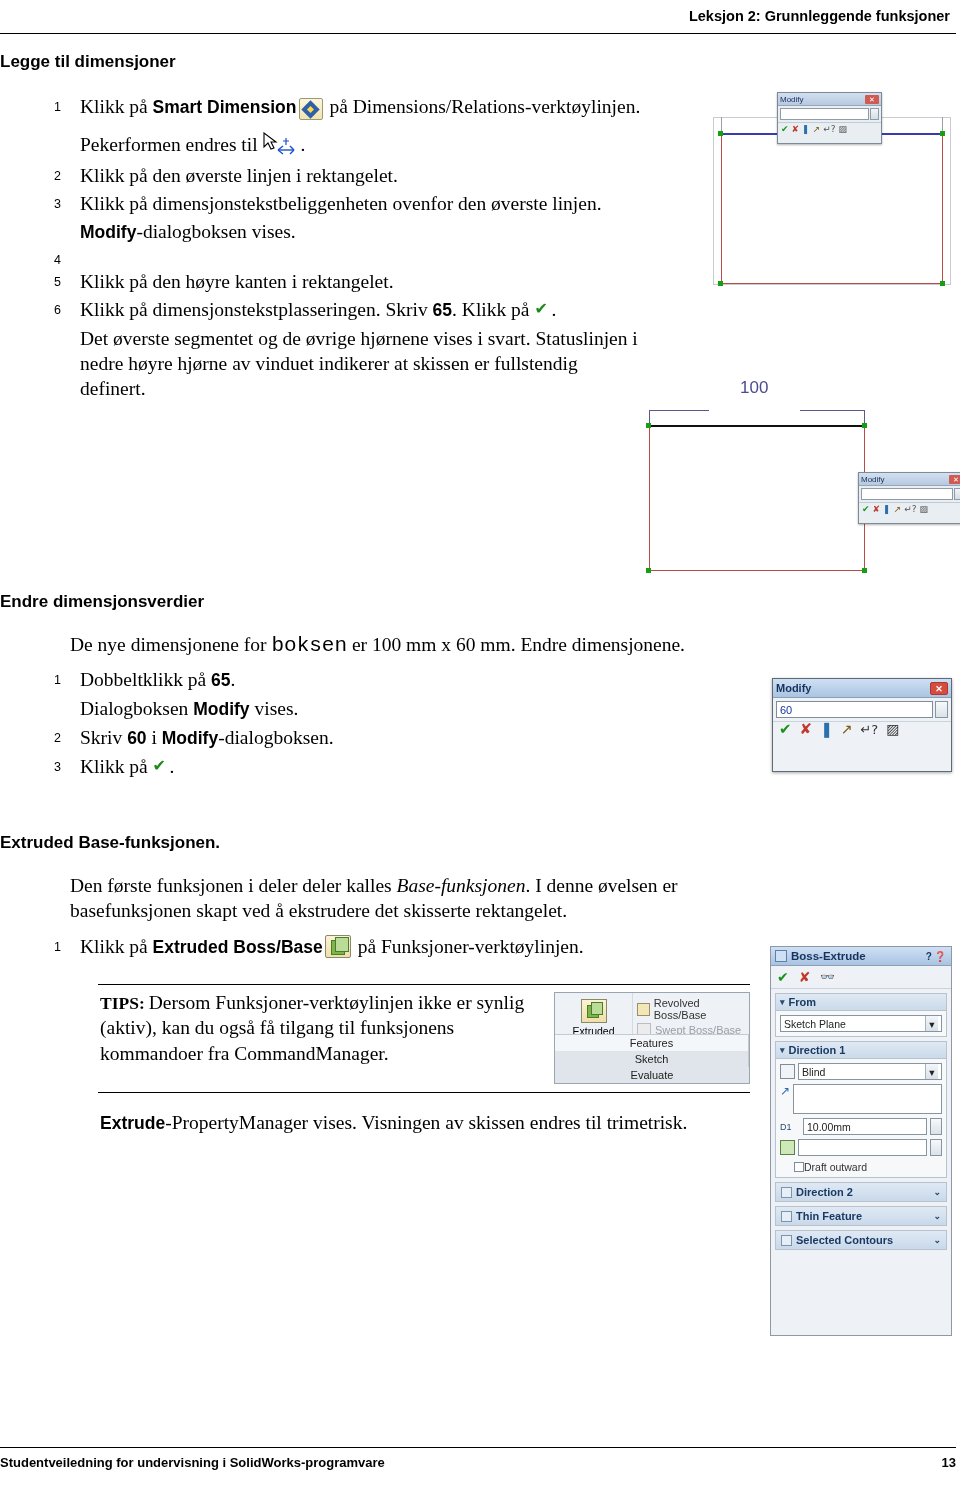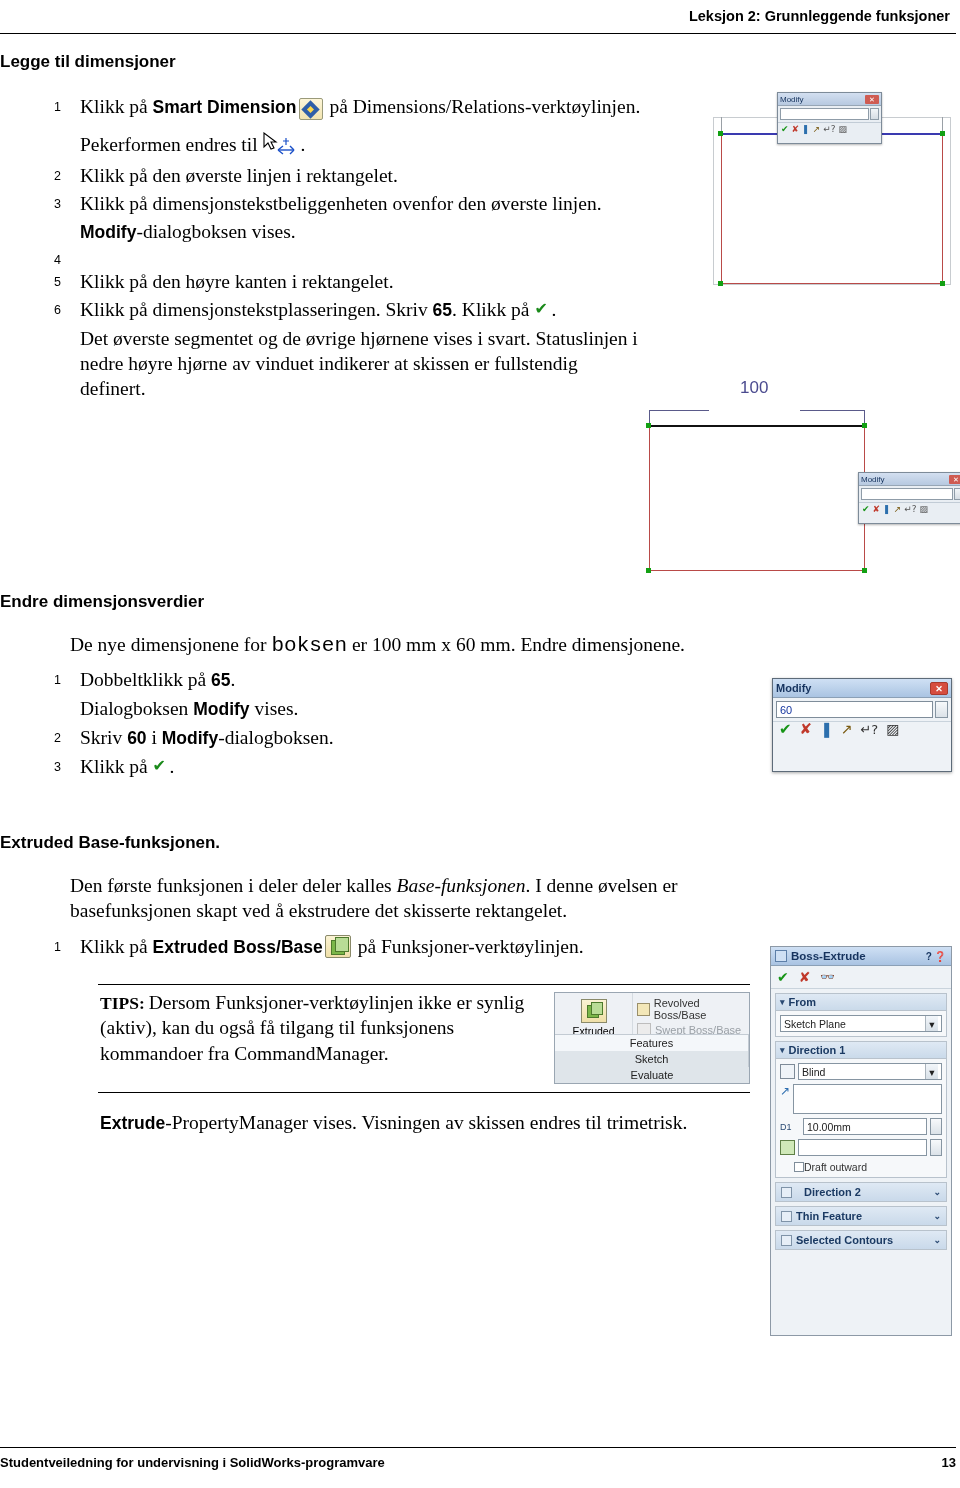--- a/index.html
+++ b/index.html
@@ -616,21 +616,21 @@
           <div class="spin" style="width:12px;height:17px;background:linear-gradient(#f7f9fb,#dbe2e8);border:1px solid #8695a2;"></div>
         </div>
         <div style="display:flex; align-items:center; margin-top:5px; padding-left:14px;">
           <span style="width:10px;height:10px;border:1px solid #7f8d9a;background:#fff;display:inline-block;"></span>
           <span style="font-size:10.5px; color:#333;">Draft outward</span>
         </div>
       </div>
     </div>
 
     <div class="collapsed">
-      <span style="display:flex; align-items:center; gap:12px;">
+      <span style="display:flex; align-items:center; gap:4px;">
         <span style="width:11px;height:11px;border:1px solid #7f93a8;background:#e6eef7;display:inline-block;"></span>
         <span>Direction 2</span>
       </span>
       <span class="chev">⌄</span>
     </div>
     <div class="collapsed">
       <span style="display:flex; align-items:center; gap:4px;">
         <span style="width:11px;height:11px;border:1px solid #7f93a8;background:#e6eef7;display:inline-block;"></span>
         <span>Thin Feature</span>
       </span>

